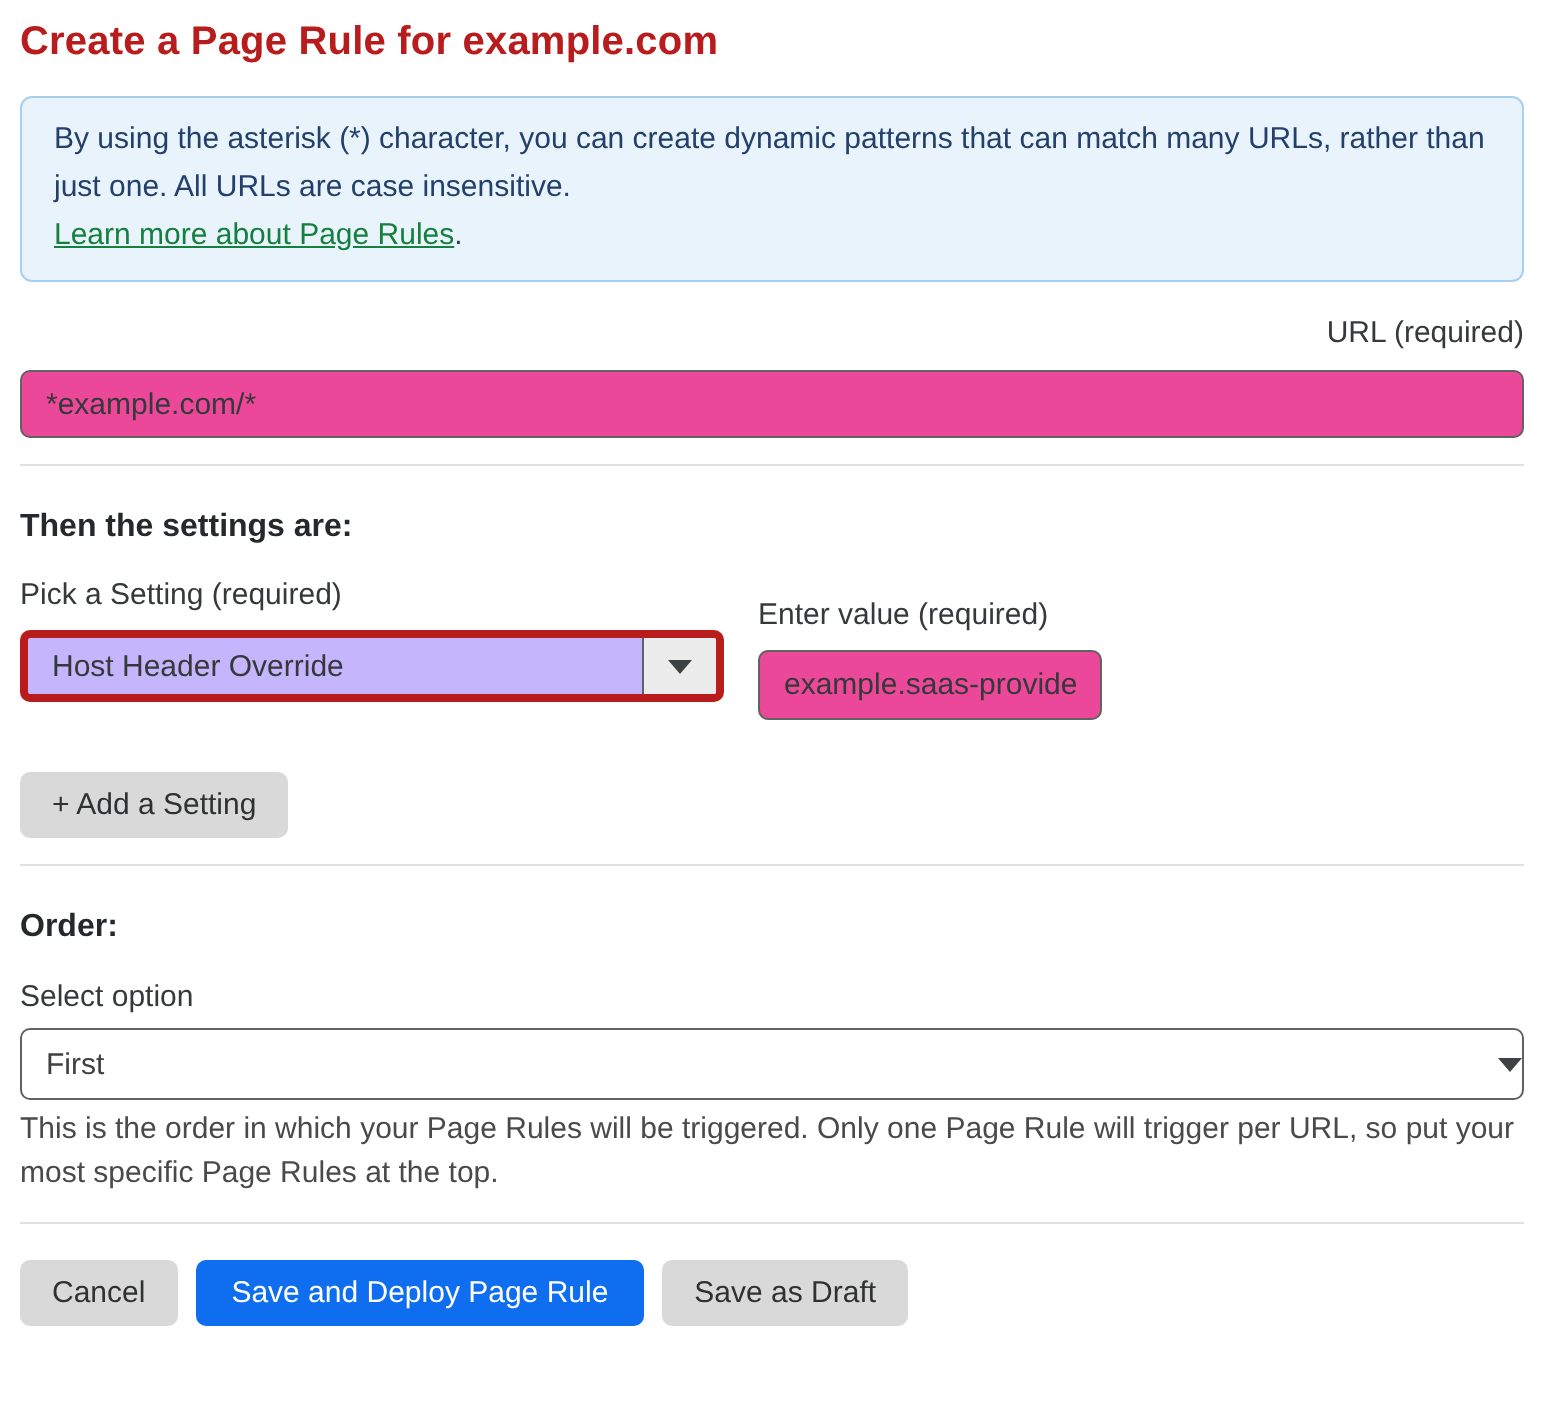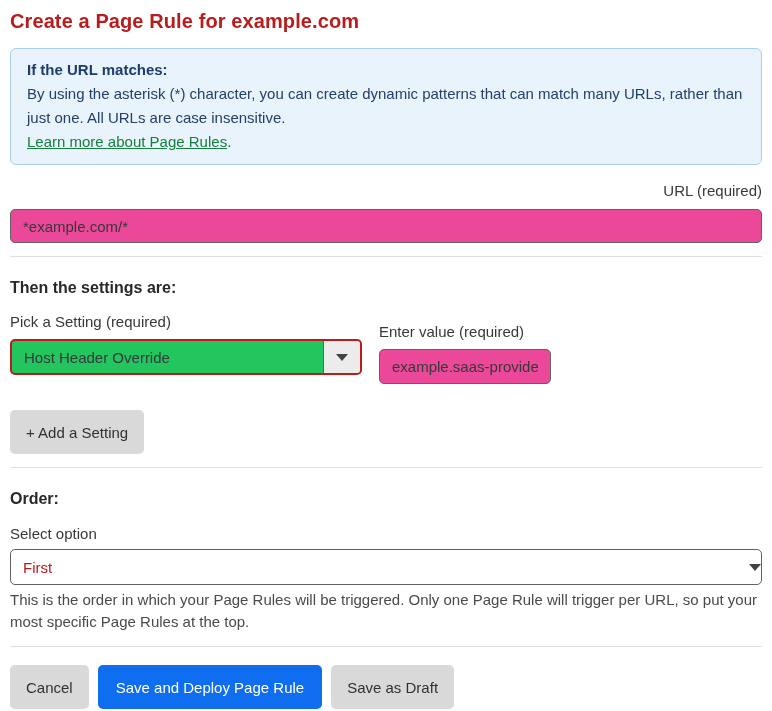--- a/index.html
+++ b/index.html
@@ -47,22 +47,22 @@
     font-size: 16px; font-weight: 700; color: #26292c;
     margin-top: 22px;
   }
   .settings-row { display: flex; margin-top: 16px; }
   .settings-col-left { width: 352px; }
   .settings-col-left .field-label { margin-bottom: 9px; }
   .settings-col-right { margin-left: 17px; width: 172px; padding-top: 10px; }
   .settings-col-right .field-label { margin-bottom: 9px; }
   .select-box {
     display: flex; align-items: stretch;
-    border: 2px solid #b91c1c; border-radius: 5px;
-    height: 36px; background: #22c55e; overflow: hidden;
+    border: 4px solid #b91c1c; border-radius: 5px;
+    height: 36px; background: #c4b5fd; overflow: hidden;
     cursor: pointer;
   }
   .select-box .select-value {
     flex: 1; display: flex; align-items: center;
     padding: 0 12px; font-size: 15px; color: #36393a;
     white-space: nowrap; overflow: hidden;
   }
   .select-box .select-arrow-cell {
     width: 37px; border-left: 1px solid #626262;
     background: #ececec; display: flex;
@@ -72,49 +72,48 @@
     width: 0; height: 0;
     border-left: 6px solid transparent;
     border-right: 6px solid transparent;
     border-top: 7px solid #3f4244;
   }
   .value-input { height: 35px; }
   .btn {
     display: inline-flex; align-items: center; justify-content: center;
     border: none; border-radius: 5px; cursor: pointer;
     font-size: 15px; font-family: "Liberation Sans", sans-serif;
-    height: 44px; padding: 0 16px; color: #2f3132;
+    height: 33px; padding: 0 16px; color: #2f3132;
     background: #d9d9d9;
   }
   .add-setting-btn { margin-top: 26px; }
   .order-select {
     display: flex; align-items: center;
     border: 1px solid #626262; border-radius: 5px;
     height: 36px; padding: 0 0 0 12px;
-    font-size: 15px; color: #b91c1c; cursor: pointer;
+    font-size: 15px; color: #404040; cursor: pointer;
     background: #ffffff; margin-top: 7px;
   }
   .order-select .select-value { flex: 1; }
   .order-helper {
     font-size: 15px; line-height: 22px; color: #4a4a4a;
     margin-top: 4px;
   }
   .order-section-label { margin-top: 17px; }
   .footer-buttons { display: flex; gap: 9px; margin-top: 18px; }
   .primary-btn { background: #0f6eef; color: #ffffff; padding: 0 18px; }
 </style>
 </head>
 <body>
 
 
 
 <h1 class="page-title">Create a Page Rule for example.com</h1>
 
 <div class="info-box">
-  <div class="info-heading">If the URL matches:</div>
   <div class="info-body">By using the asterisk (*) character, you can create dynamic patterns that can match many URLs, rather than just one. All URLs are case insensitive.</div>
   <div class="info-link-line"><span class="info-link">Learn more about Page Rules</span><span class="info-link-suffix">.</span></div>
 </div>
 
 <div class="url-section">
   <label class="field-label">URL (required)</label>
   <input class="text-input" type="text" value="*example.com/*" style="">
 </div>
 
 <hr class="divider">

